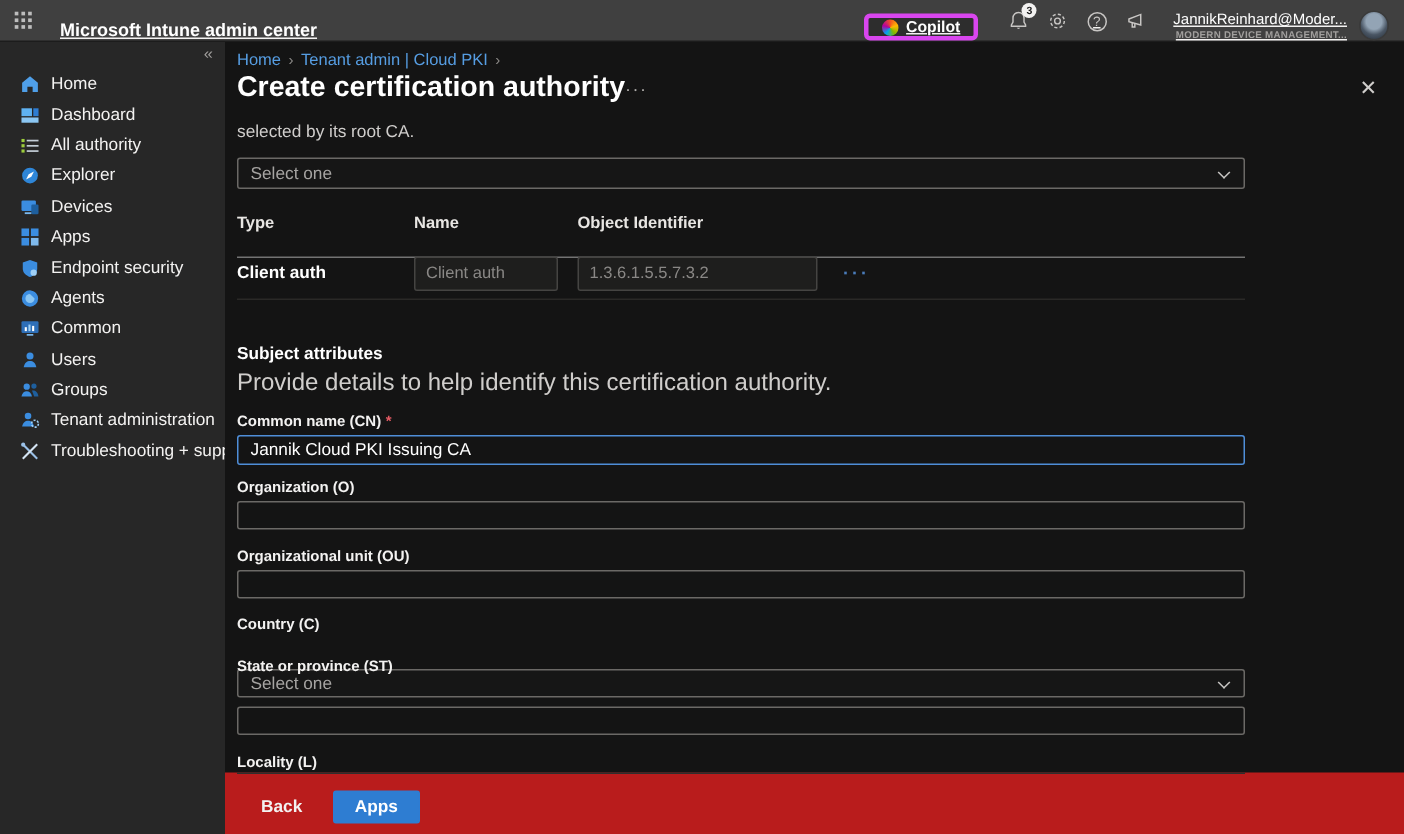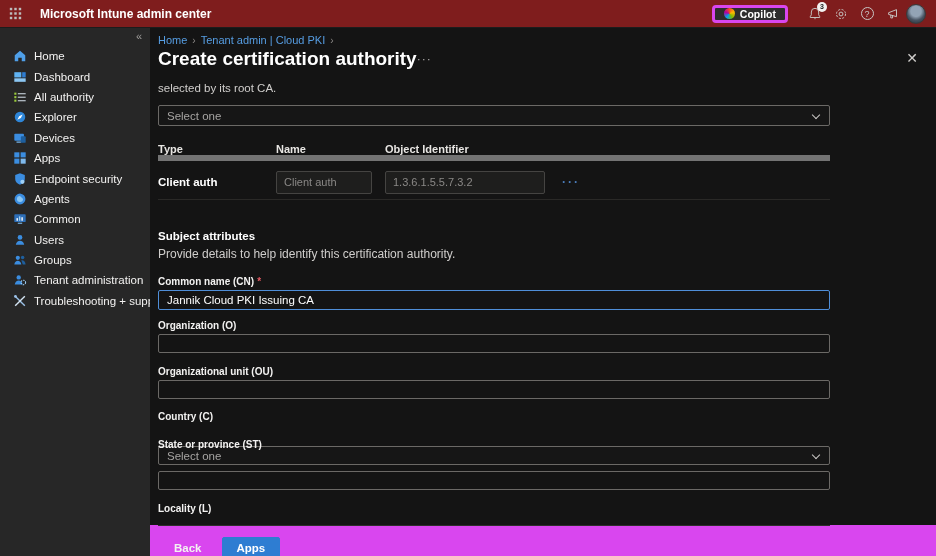--- a/index.html
+++ b/index.html
@@ -1,21 +1,21 @@
 <!DOCTYPE html>
 <html><head>
 <meta charset="utf-8">
 <style>
   * { margin:0; padding:0; box-sizing:border-box; }
   html,body { width:936px; height:556px; overflow:hidden; background:#141414;
     font-family:"Liberation Sans","DejaVu Sans",sans-serif; color:#f3f2f1; }
 
   
-  .topbar { height:28px; background:#7f1d1d; display:flex; align-items:center;
-    padding:0 10px 0 0; border-bottom:1px solid #1c1c1c; }
+  .topbar { height:28px; background:#404040; display:flex; align-items:flex-end;
+    padding:0 10px 0 0; border-bottom:1px solid #1c1c1c;text-decoration:underline; }
   .waffle { width:30px; height:28px; display:flex; align-items:center; justify-content:center; cursor:pointer; }
   .app-title { font-size:12px; font-weight:bold; color:#ffffff; margin-left:10px; white-space:nowrap; cursor:pointer; }
   .tb-spacer { flex:1; }
   .copilot-btn { display:flex; align-items:center; gap:5px; background:#2d2d2d; border:3px solid #d946ef;
     border-radius:4px; height:18px; padding:0 9px; cursor:pointer; margin-right:14px; }
   .copilot-logo { width:11px; height:11px; border-radius:50%;
     background:conic-gradient(#f25022,#ffb900,#7fba00,#00a4ef,#b4009e,#f25022); }
   .copilot-btn span.lbl { font-size:10.5px; font-weight:bold; color:#ffffff; }
   .tb-icon { width:26px; height:26px; display:flex; align-items:center; justify-content:center;
     position:relative; cursor:pointer; color:#c8c6c4; }
@@ -58,40 +58,40 @@
     display:flex; align-items:center; padding:0 8px; font-size:11.5px; color:#a6a4a2;
     position:relative; cursor:pointer; background:#161616; }
   .sel .chev { position:absolute; right:10px; top:6px; width:6px; height:6px;
     border-right:1.4px solid #c8c6c4; border-bottom:1.4px solid #c8c6c4; transform:rotate(45deg); }
   .txt-input { width:672px; height:19px; background:transparent; border:1px solid #6b6966; border-radius:2px;
     padding:0 8px; font-size:11.5px; color:#ffffff; font-family:inherit; outline:none; }
   .txt-input.focused { border:1.5px solid #4f8ed8; height:20px; }
 
   
   .eku-head { top:115px; width:672px; display:flex; font-size:11px; font-weight:bold; color:#e8e6e3;
-    padding-bottom:0; border-bottom:6px solid #737373; }
+    padding-bottom:16px; border-bottom:1px solid #737373; }
   .col-type { width:118px; } .col-name { width:109px; }
   .eku-row { top:137px; width:672px; display:flex; align-items:center; height:35px;
     border-bottom:1px solid #2a2927; font-size:11.5px; }
   .cell-type { width:118px; font-weight:bold; color:#ffffff; }
   .cell-input { background:#1e1e1d; border:1px solid #454442; border-radius:2px; height:23px;
     color:#8a8886; font-size:11px; padding:0 7px; font-family:inherit; }
   .cell-input.name { width:96px; margin-right:13px; }
   .cell-input.oid { width:160px; }
   .row-ellipsis { color:#4a7cba; font-weight:bold; font-size:12px; letter-spacing:2px;
     margin-left:17px; cursor:pointer; }
 
   
   .sec-head { top:202px; font-size:11.5px; font-weight:bold; color:#ffffff; }
-  .sec-desc { top:219px; font-size:12px; color:#d0cecc; }
+  .sec-desc { top:219px; font-size:16px; color:#d0cecc; }
   .f-label { font-size:10px; font-weight:bold; color:#f3f2f1; }
   .req { color:#e55b64; margin-left:3px; }
 
   
-  .footer { position:absolute; left:0; bottom:0; width:100%; height:31px; background:#d946ef; }
+  .footer { position:absolute; left:0; bottom:0; width:100%; height:41px; background:#b91c1c; }
   .footer .rule { margin-left:8px; width:672px; border-top:1px solid #2f2e2d; }
   .footer-btns { display:flex; align-items:center; margin:11px 0 0 18px; gap:14px; }
   .btn-back { background:transparent; border:none; color:#f3f2f1; font-size:11.5px; font-weight:bold;
     cursor:pointer; font-family:inherit; padding:4px 6px; }
   .btn-next { background:#2e7dd2; border:1px solid #2e7dd2; color:#ffffff; font-size:11.5px; font-weight:bold;
     border-radius:2px; padding:4px 14px; cursor:pointer; font-family:inherit; }
 </style>
 </head>
 <body>
 
@@ -138,20 +138,24 @@
     <span class="help-circ">?</span>
   </div>
 
   <div class="tb-icon">
     <svg width="14" height="14" viewBox="0 0 16 16">
       <path d="M3 6.5 12 3v8L3 8.5z" fill="none" stroke="#c8c6c4" stroke-width="1.1"></path>
       <path d="M5.5 9v3.5h2V9.5" fill="none" stroke="#c8c6c4" stroke-width="1.1"></path>
     </svg>
   </div>
 
+  <div class="user-block">
+    <div class="user-name">JannikReinhard@Moder...</div>
+    <div class="user-org">MODERN DEVICE MANAGEMENT...</div>
+  </div>
   <div class="avatar"></div>
 </div>
 
 <div class="body-wrap">
 
   <div class="sidebar">
     <span class="collapse">«</span>
     <div class="nav">
 
       <div class="nav-item">

